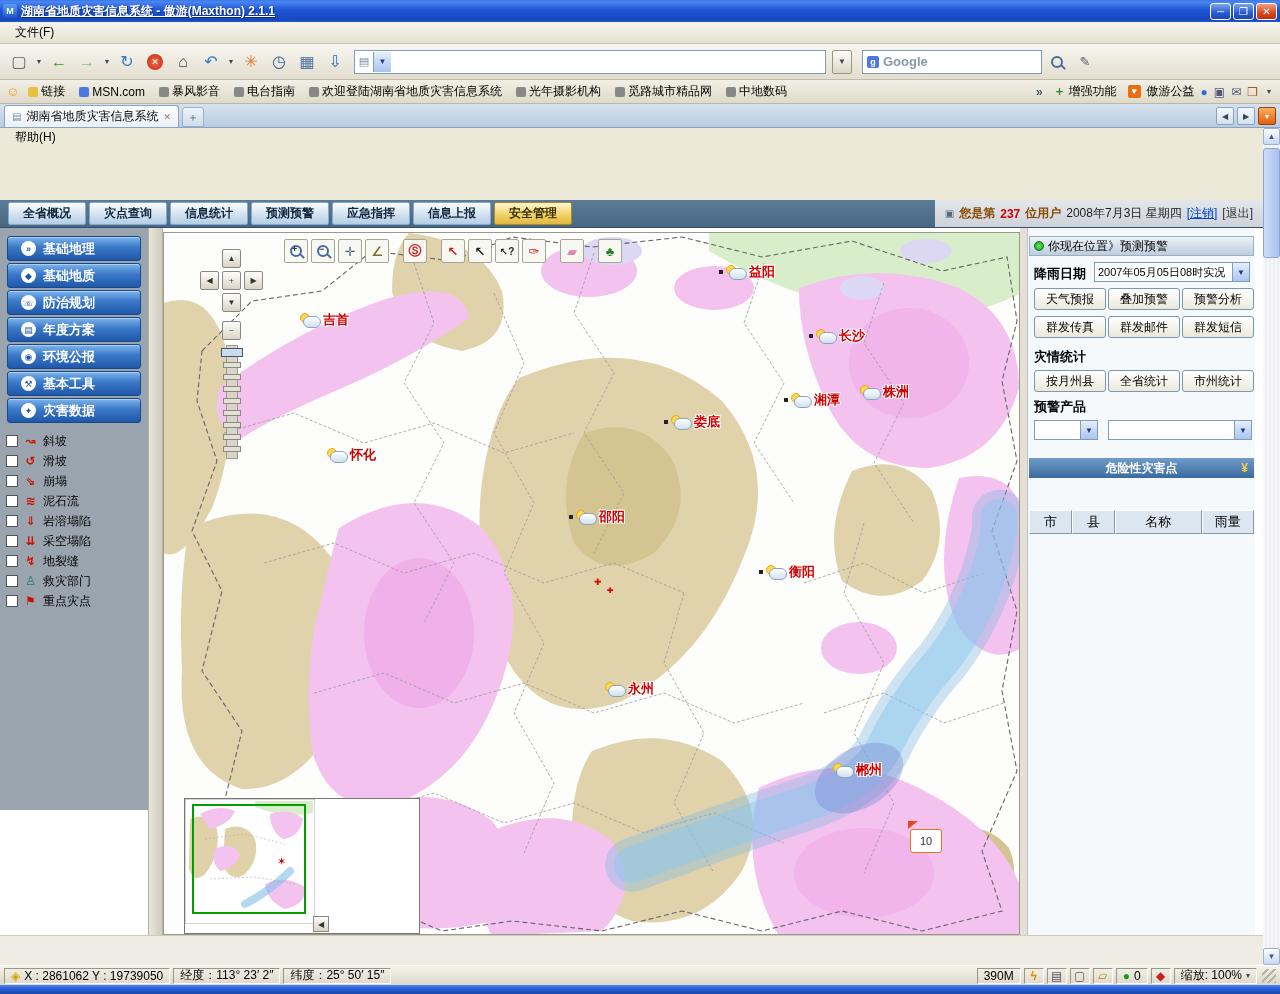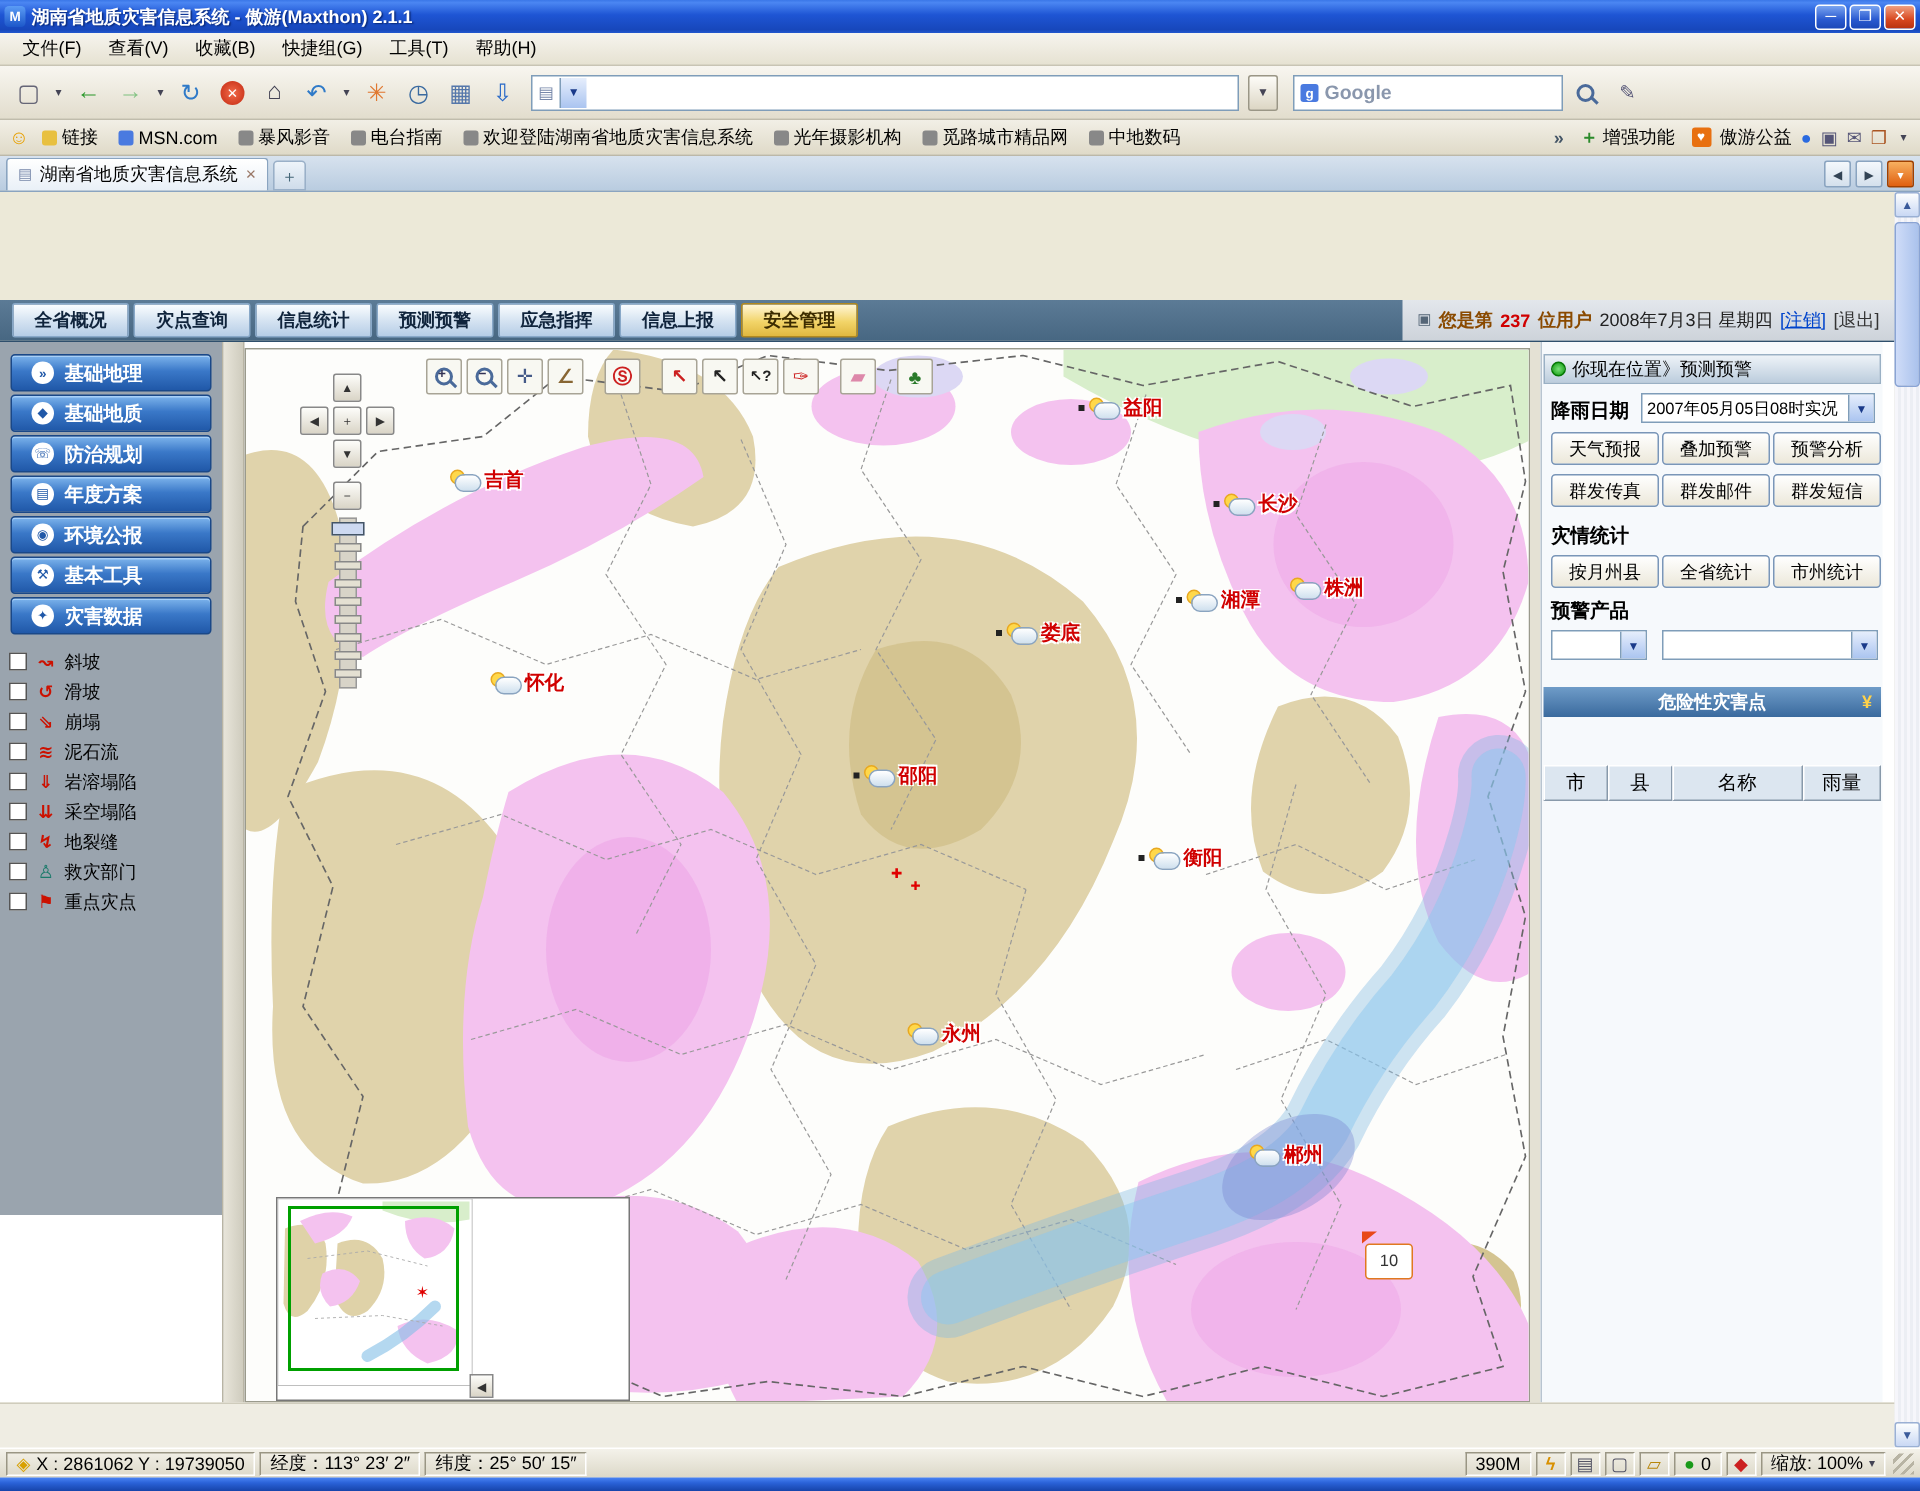--- a/index.html
+++ b/index.html
@@ -5,28 +5,28 @@
   html,body{margin:0;padding:0;background:#555;}
   #screen{position:relative;width:1280px;height:994px;overflow:hidden;background:#ece9d8;
     font-family:"Liberation Sans","DejaVu Sans",sans-serif;font-size:12px;color:#000;}
 
   
   .titlebar{position:absolute;left:0;top:0;width:1280px;height:22px;
     background:linear-gradient(180deg,#3a77e8 0%,#4b86f2 8%,#1e55d4 45%,#1747bb 90%,#2258cf 100%);
     display:flex;align-items:center;padding:0 3px;box-sizing:border-box;}
   .wicon{width:14px;height:14px;border-radius:3px;background:linear-gradient(#5b9cf5,#1c57c9);
     color:#fff;font-size:9px;font-weight:bold;display:flex;align-items:center;justify-content:center;margin-right:4px;}
-  .wtitle{color:#fff;font-weight:bold;font-size:12px;text-shadow:1px 1px 1px #0a2a7a;flex:1;white-space:nowrap;overflow:hidden;}
+  .wtitle{color:#fff;font-weight:bold;font-size:12px;text-shadow:1px 1px 1px #0a2a7a;flex:1;white-space:nowrap;overflow:hidden;text-decoration:underline;}
   .wb{width:21px;height:17px;border-radius:3px;margin-left:2px;color:#fff;font-size:10px;line-height:16px;text-align:center;
     background:linear-gradient(#7aa4f0,#2a5ad0 60%,#1c48b8);border:1px solid #fff;box-sizing:border-box;}
   .wb.close{background:linear-gradient(#f0a080,#d84820 60%,#b83210);}
 
   
   .menubar{position:absolute;left:0;top:22px;width:1280px;height:22px;background:linear-gradient(#f6f4ee,#e6e2d2);
-    border-bottom:1px solid #c8c4b4;display:flex;box-sizing:border-box;padding-left:6px;}
+    border-bottom:1px solid #c8c4b4;display:flex;box-sizing:border-box;padding-left:6px;flex-direction:column;}
   .menubar span{padding:2px 9px;}
   .toolbar{position:absolute;left:0;top:44px;width:1280px;height:36px;background:linear-gradient(#f8f6f0,#e2ddcd);
     border-bottom:1px solid #c0bcac;display:flex;align-items:center;gap:2px;box-sizing:border-box;padding:0 6px;}
   .tbtn{height:26px;min-width:26px;display:flex;align-items:center;justify-content:center;border-radius:3px;font-size:16px;}
   .drop{font-size:8px;color:#445;width:10px;text-align:center;}
   .stopbtn{width:16px;height:16px;border-radius:50%;background:radial-gradient(#f26a4a,#c22810);color:#fff;
     font-size:9px;line-height:16px;text-align:center;font-weight:bold;}
   .addr{flex:0 0 470px;height:22px;background:#fff;border:1px solid #7f9db9;display:flex;align-items:center;margin:0 4px;}
   .addr .pageic{width:18px;text-align:center;color:#78a;font-size:11px;}
   .addr input{flex:1;border:0;outline:0;font-size:12px;font-family:inherit;color:#222;height:18px;}

